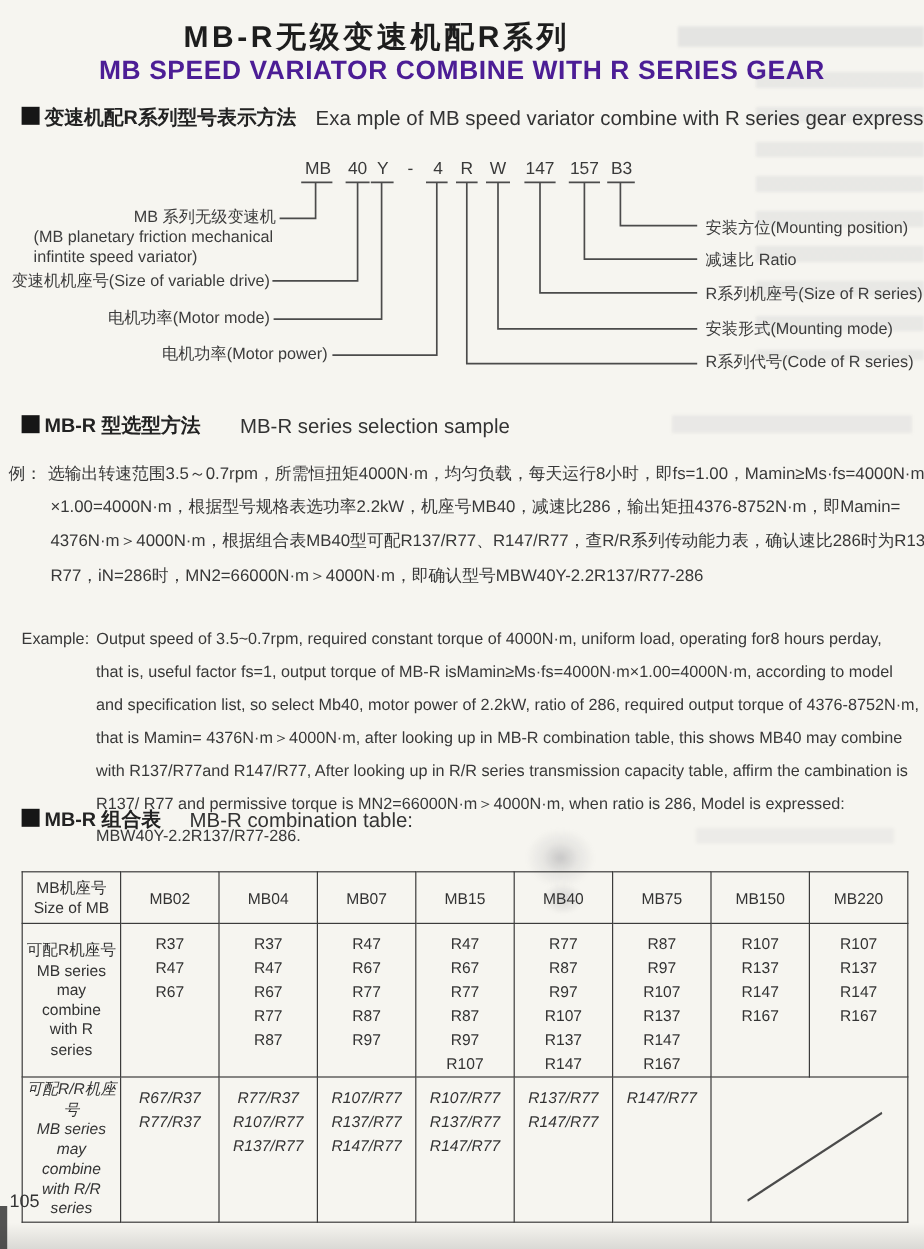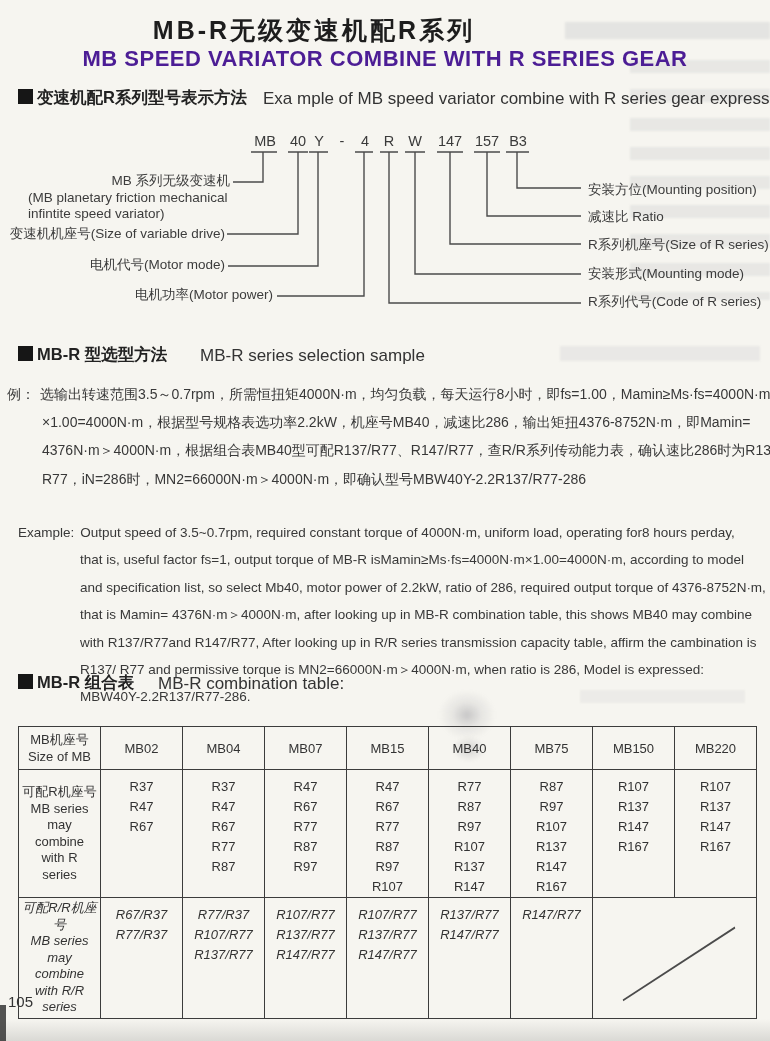--- a/index.html
+++ b/index.html
@@ -99,21 +99,21 @@
   <span class="tok" style="left:389px">R</span>
   <span class="tok" style="left:415px">W</span>
   <span class="tok" style="left:450px">147</span>
   <span class="tok" style="left:487px">157</span>
   <span class="tok" style="left:518px">B3</span>
 
   <span class="dlab r-al" style="right:540px;top:43px">MB 系列无级变速机</span>
   <span class="dlab" style="left:28px;top:60px">(MB planetary friction mechanical</span>
   <span class="dlab" style="left:28px;top:76px">infintite speed variator)</span>
   <span class="dlab r-al" style="right:545px;top:96px">变速机机座号(Size of variable drive)</span>
-  <span class="dlab r-al" style="right:545px;top:127px">电机代号(Motor mode)</span>
+  <span class="dlab r-al" style="right:545px;top:127px">电机功率(Motor mode)</span>
   <span class="dlab r-al" style="right:497px;top:157px">电机功率(Motor power)</span>
 
   <span class="dlab" style="left:588px;top:52px">安装方位(Mounting position)</span>
   <span class="dlab" style="left:588px;top:79px">减速比 Ratio</span>
   <span class="dlab" style="left:588px;top:107px">R系列机座号(Size of R series)</span>
   <span class="dlab" style="left:588px;top:136px">安装形式(Mounting mode)</span>
   <span class="dlab" style="left:588px;top:164px">R系列代号(Code of R series)</span>
 </div>
 
 <div class="abs sec" style="top:344px">

